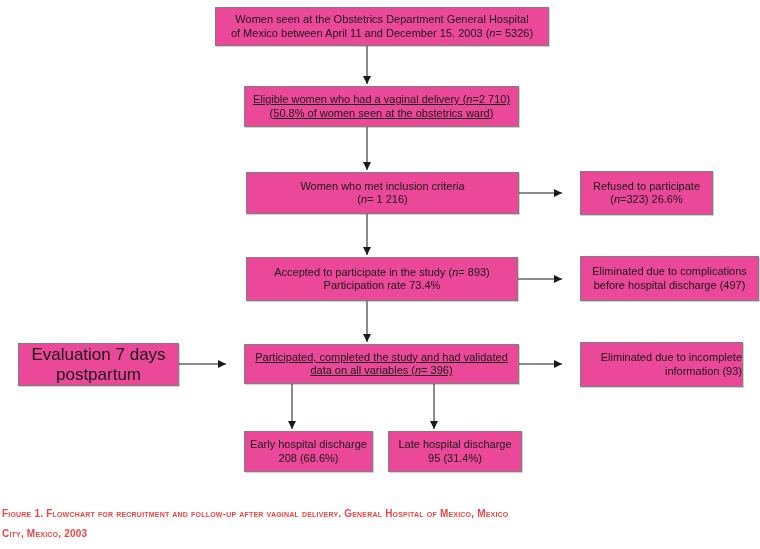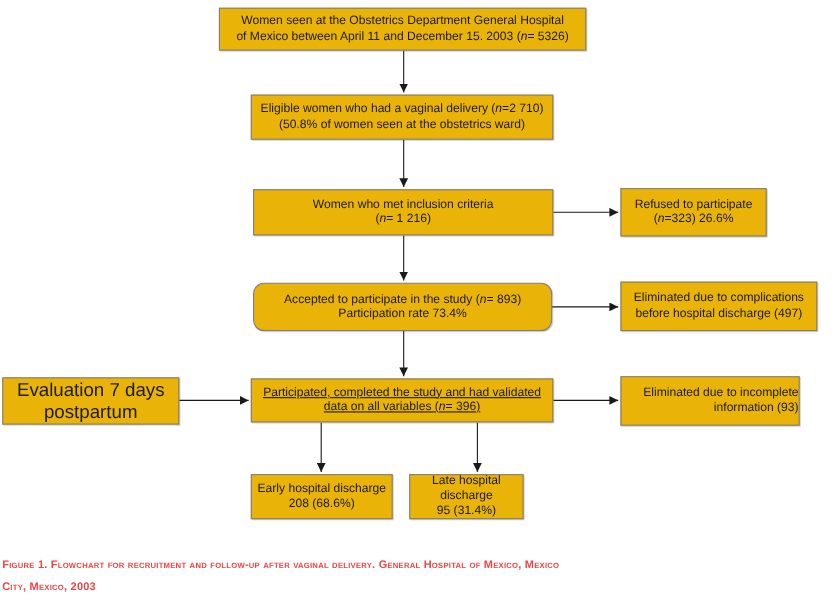--- a/index.html
+++ b/index.html
@@ -2,37 +2,38 @@
 <html><head>
 <meta charset="utf-8">
 <style>
   html,body{margin:0;padding:0;background:#ffffff;}
   .stage{
     position:relative;width:760px;height:549px;background:#ffffff;overflow:hidden;
     font-family:"Liberation Sans",sans-serif;color:#111111;
   }
   .arrows{position:absolute;left:0;top:0;width:760px;height:549px;}
   .node{
-    position:absolute;box-sizing:border-box;border:1px solid #7f7f7f;background:#eab308;
+    position:absolute;box-sizing:border-box;border:1px solid #7f7f7f;background:#ec4899;
     display:flex;flex-direction:column;align-items:center;justify-content:center;
     text-align:center;font-size:11px;line-height:13.5px;color:#1a1a1a;
     box-shadow:1px 1px 0 rgba(0,0,0,0.18);
+    margin-left:16px;
   }
   .node i{font-style:italic;}
   .n-seen        {left:199px;top:7px;  width:334px;height:39px;}
-  .n-eligible    {left:228px;top:86px; width:275px;height:41px;}
+  .n-eligible    {left:228px;top:86px; width:275px;height:41px;text-decoration:underline;}
   .n-inclusion   {left:230px;top:172px;width:273px;height:42px;}
   .n-refused     {left:564px;top:171px;width:133px;height:44px;}
-  .n-accepted    {left:230px;top:257px;width:272px;height:44px;border-radius:10px;}
+  .n-accepted    {left:230px;top:257px;width:272px;height:44px;}
   .n-elimcomp    {left:564px;top:256px;width:179px;height:45px;}
   .n-evaluation  {left:2px;  top:343px;width:161px;height:43px;font-size:17px;line-height:20px;}
   .n-participated{left:228px;top:344px;width:275px;height:40px;text-decoration:underline;}
   .n-eliminc     {left:564px;top:342px;width:163px;height:45px;align-items:flex-end;}
   .n-early       {left:228px;top:431px;width:129px;height:41px;}
-  .n-late        {left:372px;top:431px;width:104px;height:41px;}
+  .n-late        {left:372px;top:431px;width:134px;height:41px;}
   .caption{
     position:absolute;left:2px;top:504px;width:756px;
     font-weight:bold;font-variant:small-caps;font-size:10px;line-height:20px;
     letter-spacing:0.2px;color:#ef4444;
   }
   .caption .cap-line{white-space:nowrap;}
 </style>
 </head>
 <body>
 

